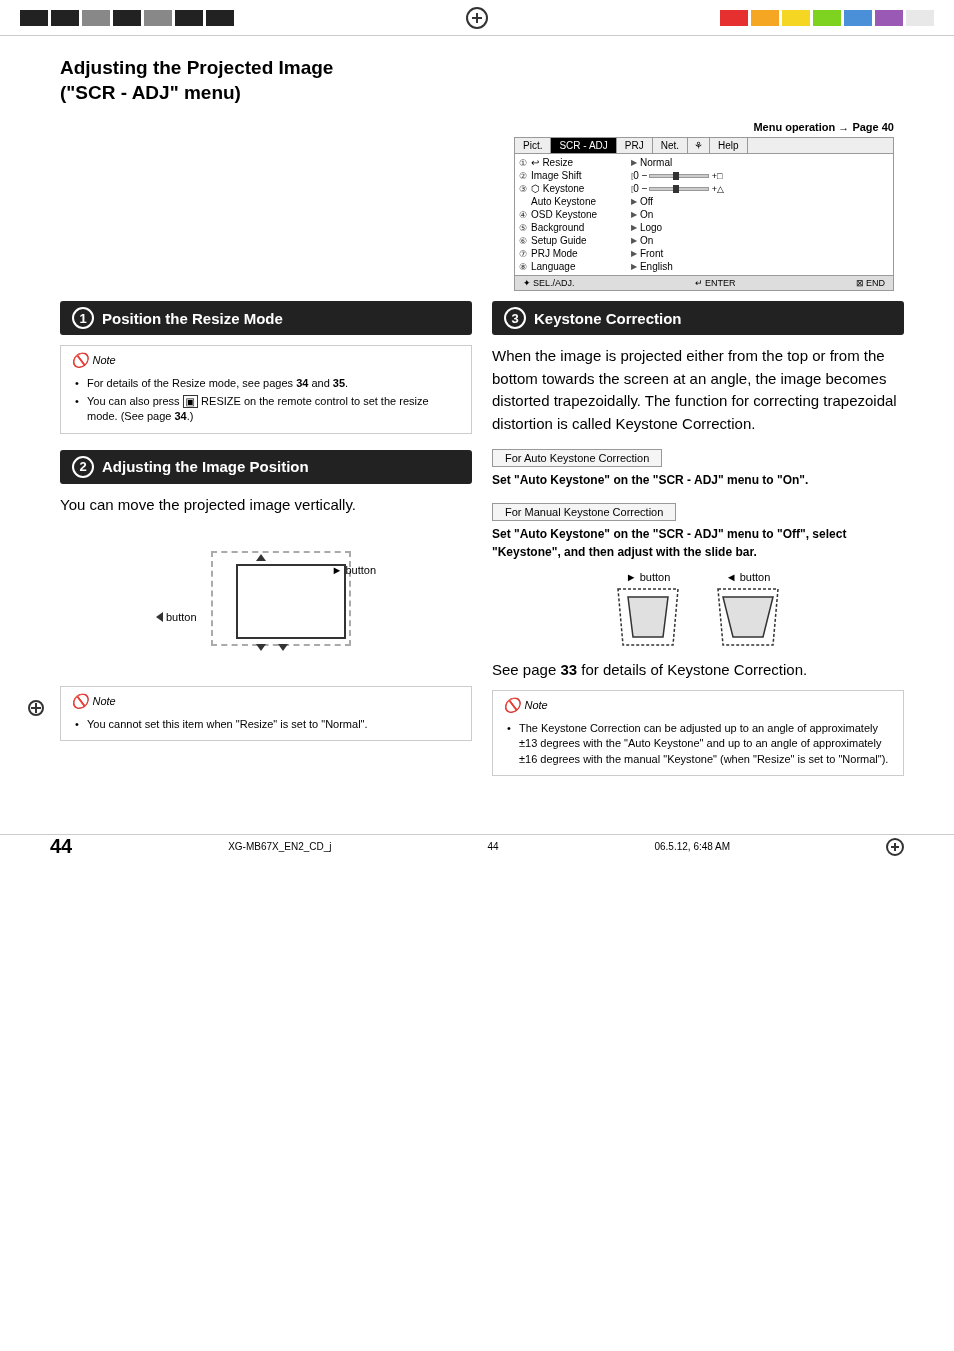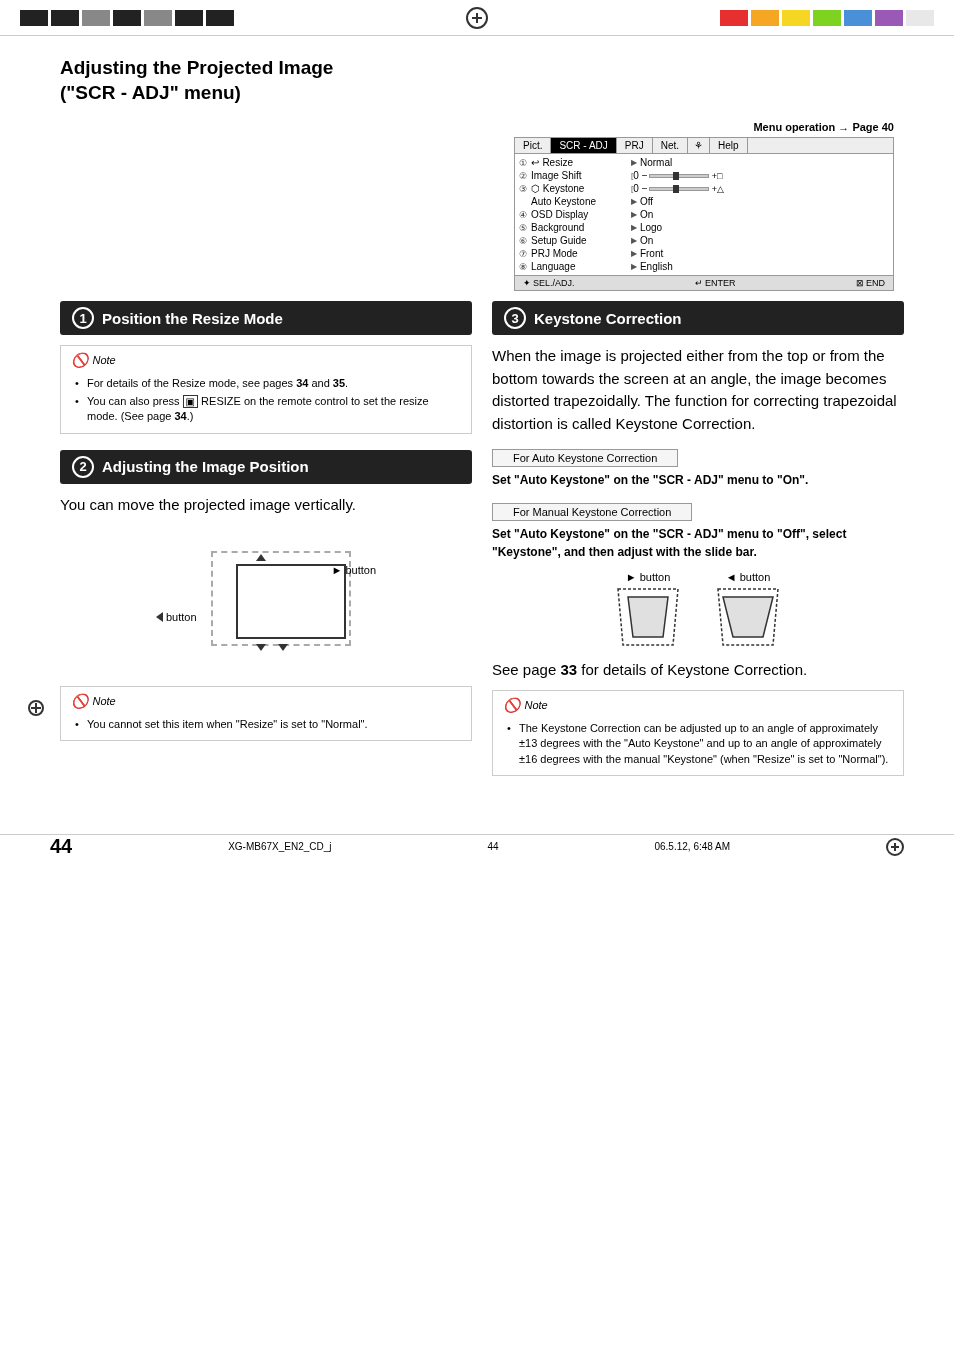--- a/index.html
+++ b/index.html
@@ -266,21 +266,21 @@
       font-size: 11px;
     }
     .keystone-shape {
       width: 80px;
       height: 60px;
     }
 
     
     .label-box {
       border: 1px solid #999;
-      padding: 2px 20px;
+      padding: 2px 12px;
       font-size: 11px;
       display: inline-block;
       margin: 6px 0 4px 0;
       background: #f5f5f5;
     }
 
     
     .body-text {
       font-size: 15px;
       line-height: 1.5;
@@ -437,21 +437,21 @@
 
         <div class="menu-row">
           <span class="menu-row-num"></span>
           <span class="menu-row-label">Auto Keystone</span>
           <span class="menu-row-arrow">▶</span>
           <span class="menu-row-value">&nbsp;Off</span>
         </div>
 
         <div class="menu-row">
           <span class="menu-row-num">④</span>
-          <span class="menu-row-label">OSD Display</span>
+          <span class="menu-row-label">OSD Keystone</span>
           <span class="menu-row-arrow">▶</span>
           <span class="menu-row-value">&nbsp;On</span>
         </div>
 
         <div class="menu-row">
           <span class="menu-row-num">⑤</span>
           <span class="menu-row-label">Background</span>
           <span class="menu-row-arrow">▶</span>
           <span class="menu-row-value">&nbsp;Logo</span>
         </div>

